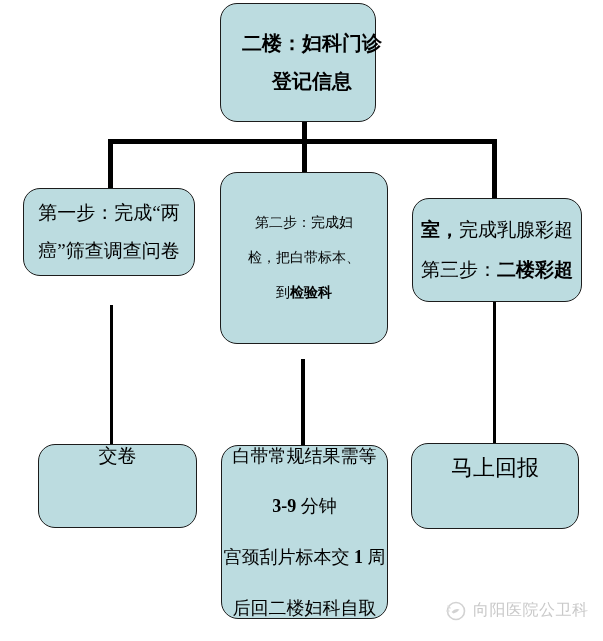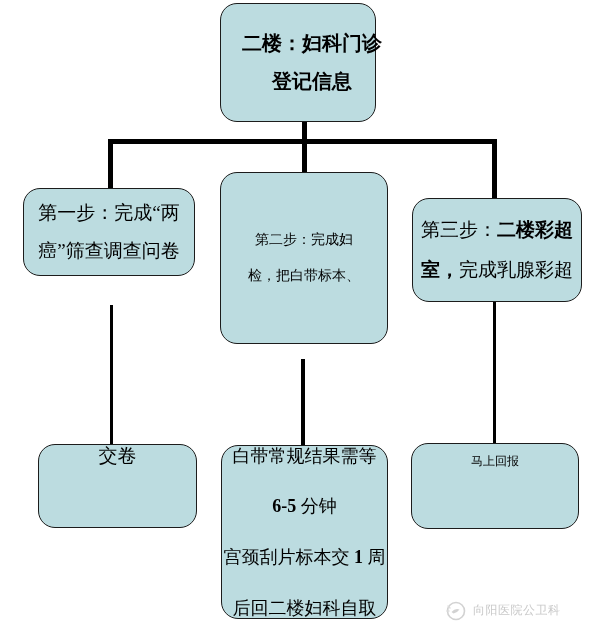--- a/index.html
+++ b/index.html
@@ -20,26 +20,26 @@
   .bd{font-weight:bold;}
   
   #box-top{left:220px;top:3px;width:156px;height:119px;font-size:20px;font-weight:bold;gap:15px;padding-left:28px;}
   
   #box-step1{left:23px;top:188px;width:172px;height:88px;font-size:19px;gap:16px;}
   #box-step2{left:220px;top:172px;width:168px;height:172px;font-size:14px;gap:19px;}
   #box-step3{left:412px;top:198px;width:170px;height:104px;font-size:19px;gap:18px;}
   
   #box-result1{left:38px;top:444px;width:159px;height:84px;font-size:19px;justify-content:flex-start;}
   #box-result2{left:221px;top:445px;width:167px;height:174px;font-size:18px;gap:30px;}
-  #box-result3{left:411px;top:443px;width:168px;height:86px;font-size:12px;justify-content:flex-start;padding-top:11px;}
+  #box-result3{left:411px;top:443px;width:168px;height:86px;font-size:22px;justify-content:flex-start;padding-top:11px;}
   
   #watermark{
     position:absolute;left:444px;top:597px;height:26px;
     display:flex;align-items:center;gap:6px;
-    color:var(--wm,#c9c9c9);font-size:12px;letter-spacing:0.5px;white-space:nowrap;
+    color:var(--wm,#c9c9c9);font-size:16px;letter-spacing:0.5px;white-space:nowrap;
   }
   #watermark svg{display:block;}
 </style>
 </head>
 <body>
 
 <div id="canvas">
 
   <div class="conn" style="left:302px;top:121px;width:5px;height:68px;"></div>
   <div class="conn" style="left:108px;top:139px;width:389px;height:5px;"></div>
@@ -55,34 +55,35 @@
   </div>
 
   <div class="box" id="box-step1">
     <div class="ln">第一步：完成“两</div>
     <div class="ln">癌”筛查调查问卷</div>
   </div>
 
   <div class="box" id="box-step2">
     <div class="ln">第二步：完成妇</div>
     <div class="ln">检，把白带标本、</div>
+    <div class="ln"><span>到</span><span class="bd">检验科</span></div>
   </div>
 
   <div class="box" id="box-step3">
+    <div class="ln"><span class="bd">室，</span><span>完成乳腺彩超</span></div>
     <div class="ln"><span>第三步：</span><span class="bd">二楼彩超</span></div>
-    <div class="ln"><span class="bd">室，</span><span>完成乳腺彩超</span></div>
   </div>
 
   <div class="box" id="box-result1">
     <div class="ln">交卷</div>
   </div>
 
   <div class="box" id="box-result2">
     <div class="ln">白带常规结果需等</div>
-    <div class="ln"><span class="bd">6-5</span><span> 分钟</span></div>
+    <div class="ln"><span class="bd">3-9</span><span> 分钟</span></div>
     <div class="ln"><span>宫颈刮片标本交 </span><span class="bd">1</span><span> 周</span></div>
     <div class="ln">后回二楼妇科自取</div>
   </div>
 
   <div class="box" id="box-result3">
     <div class="ln">马上回报</div>
   </div>
 
   <div id="watermark">
     <span>

